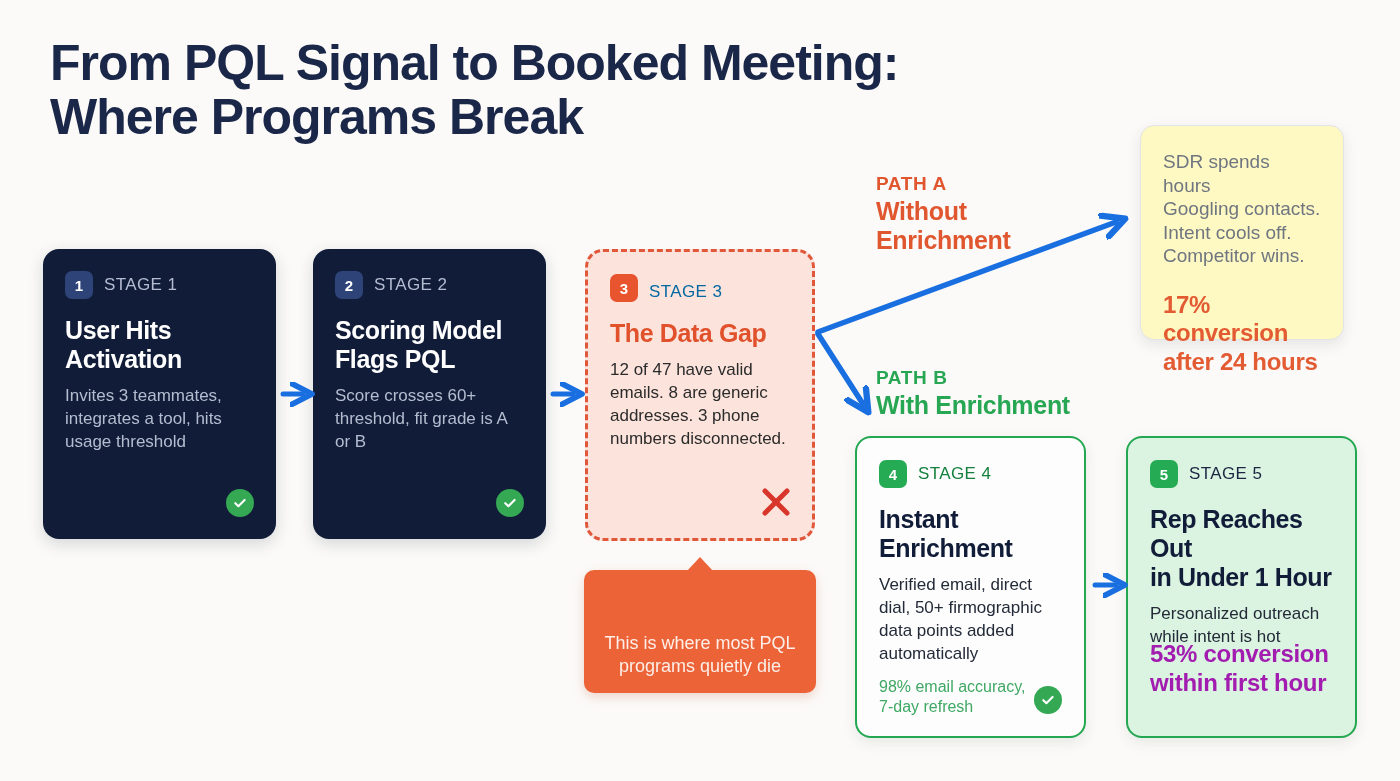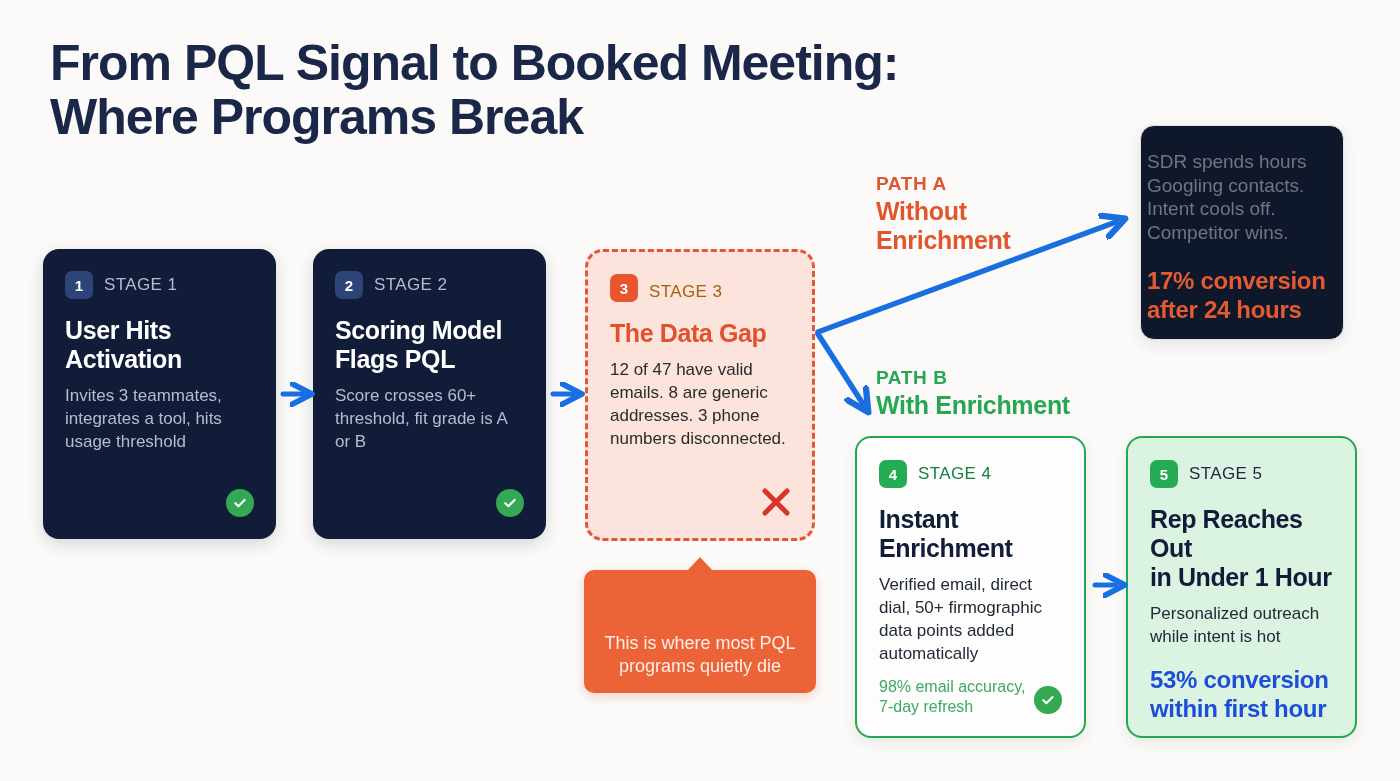--- a/index.html
+++ b/index.html
@@ -87,21 +87,21 @@
   .card.dark .card-title { color: #ffffff; }
   .card.dark .card-body { color: #b4bdd0; }
 
   
   .card.gap {
     background: #fce4dc;
     border: 3px dashed #e1573a;
     border-radius: 18px;
   }
   .card.gap .badge { background: #e8542e; }
-  .card.gap .stage-label { color: #a16207; margin-top: 8px; }
+  .card.gap .stage-label { color: #0369a1; margin-top: 8px; }
   .card.gap .card-title { color: #e0512c; }
   .card.gap .card-body { color: #2b2b2b; }
 
   
   .card.green-outline {
     background: #fdfdfd;
     border: 2.5px solid #23a851;
     box-shadow: 0 5px 14px rgba(30,60,40,0.09);
   }
   .card.green-outline .badge { background: #25ab53; }
@@ -115,25 +115,25 @@
     border: 2.5px solid #23a851;
     box-shadow: 0 5px 14px rgba(30,60,40,0.09);
   }
   .card.green-fill .badge { background: #25ab53; }
   .card.green-fill .stage-label { color: #1c2541; }
   .card.green-fill .card-title { color: #111c38; }
   .card.green-fill .card-body { color: #232a38; }
 
   
   .card.gray {
-    background: #0f172a;
+    background: #fef9c3;
     border: 1px solid #e2e4e7;
     border-radius: 14px;
     box-shadow: 0 5px 14px rgba(40,45,55,0.10);
-    padding: 24px 6px;
+    padding: 24px 22px;
   }
   .card.gray .gray-body {
     font-size: 19px;
     line-height: 1.24;
     color: #6f7680;
     white-space: pre-line;
   }
   .card.gray .gray-metric {
     margin-top: 23px;
     font-size: 24px;
@@ -151,26 +151,26 @@
     bottom: 19px;
     font-size: 16px;
     line-height: 1.25;
     color: #3fa864;
     white-space: pre-line;
   }
   
   .card-metric {
     position: absolute;
     left: 22px;
-    bottom: 12px;
+    bottom: 38px;
     font-size: 24px;
     font-weight: 700;
     line-height: 1.2;
     letter-spacing: -0.3px;
-    color: #1d4ed8;
+    color: #a21caf;
     white-space: pre-line;
   }
 
   
   .check-circle {
     position: absolute;
     width: 28px; height: 28px;
     border-radius: 50%;
     background: #34a853;
     display: flex;

